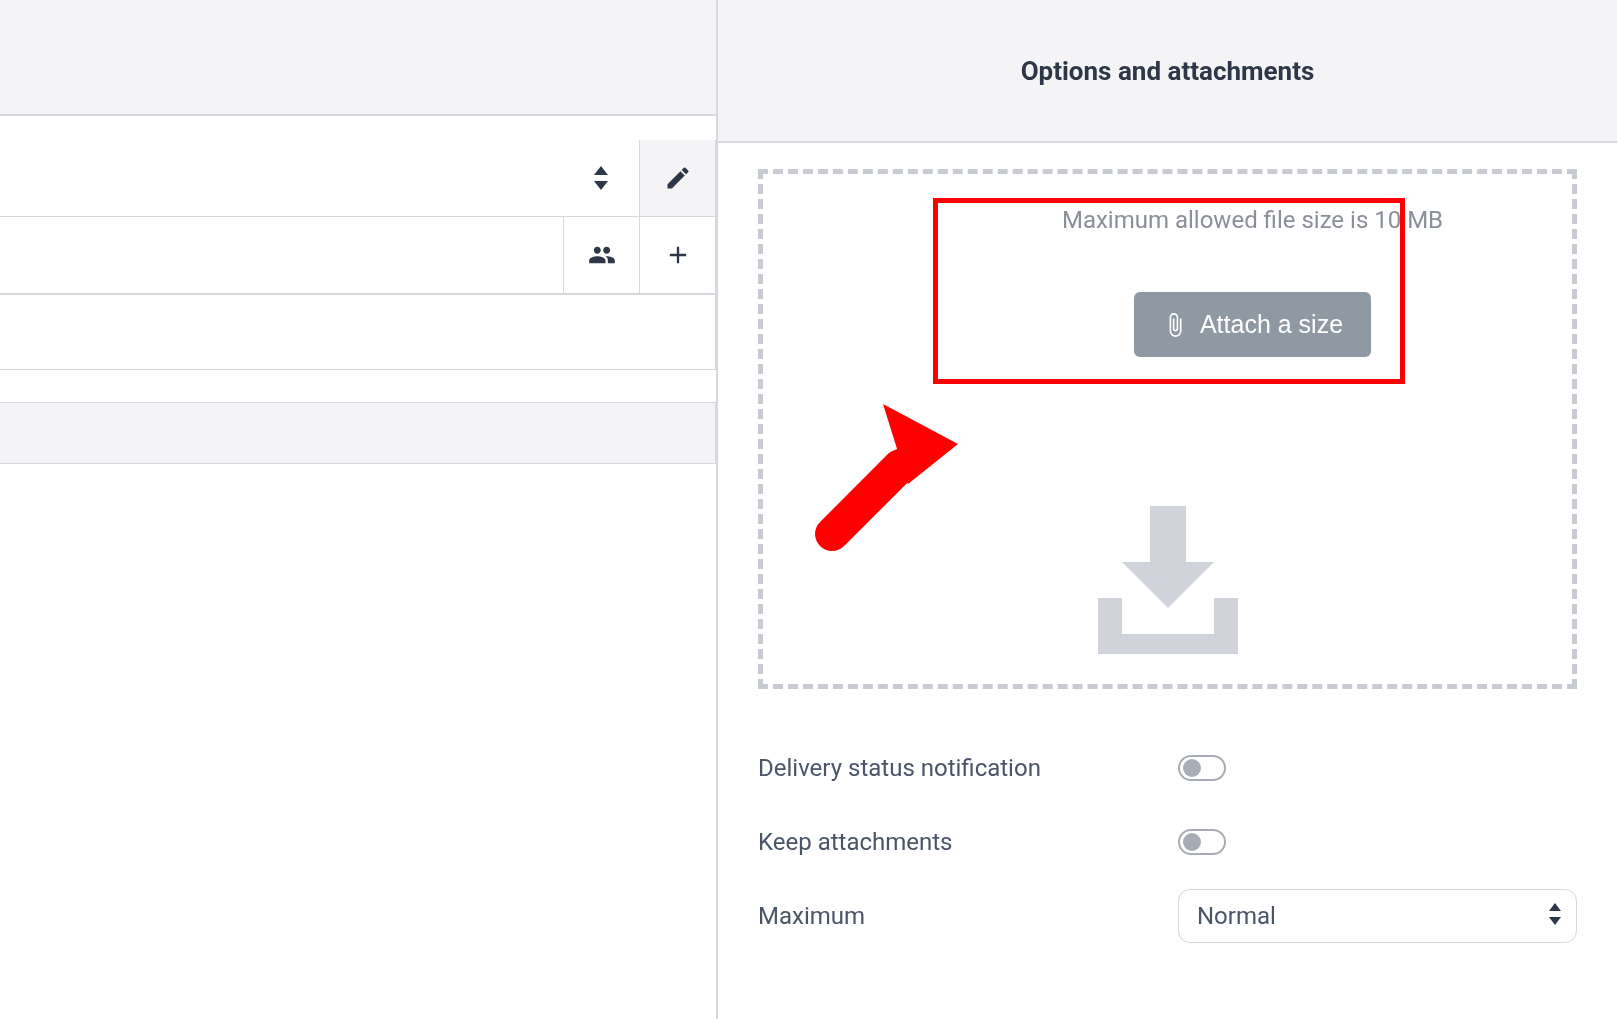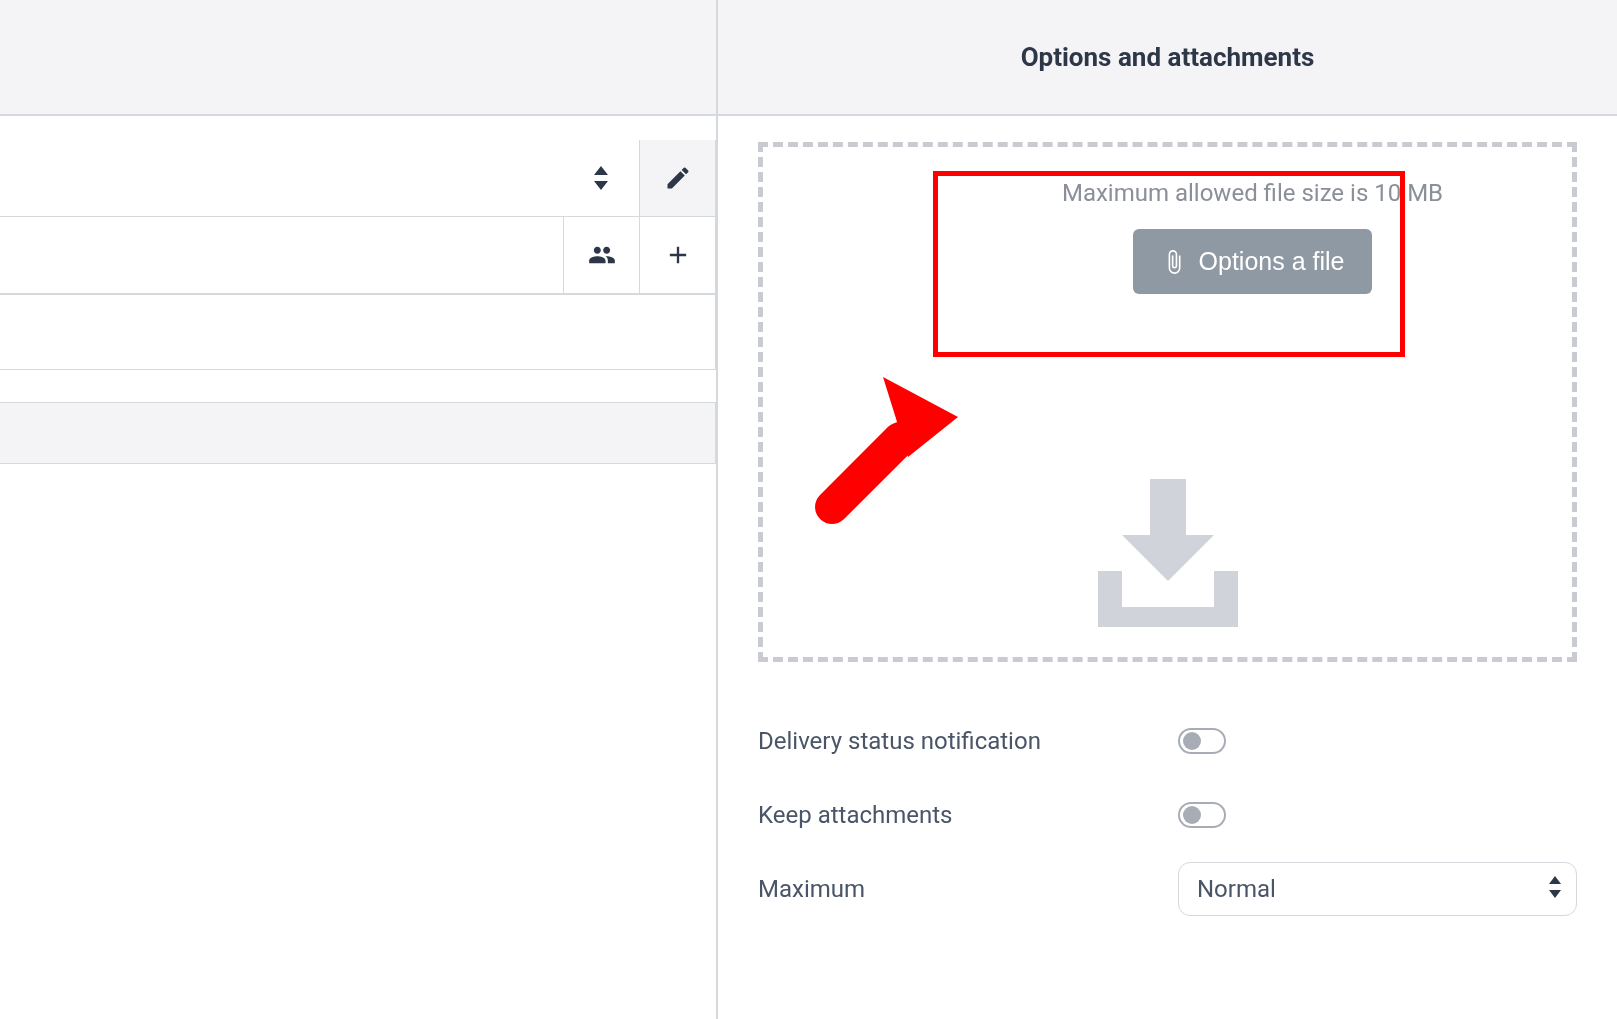--- a/index.html
+++ b/index.html
@@ -83,21 +83,21 @@
     background: #f4f4f6;
     margin-top: 32px;
   }
 
   .right-panel {
     flex: 1;
     height: 100%;
     position: relative;
   }
   .right-header {
-    height: 116px;
+    height: 143px;
     background: #f4f4f6;
     border-bottom: 2px solid #d5d8dd;
     display: flex;
     align-items: center;
     justify-content: center;
   }
   .right-header-title {
     font-size: 26px;
     font-weight: 700;
     color: #2d3748;
@@ -106,20 +106,21 @@
     padding: 26px 40px 0 40px;
   }
   .dropzone {
     border: 5px dashed #c8ccd2;
     height: 520px;
     position: relative;
     display: flex;
     flex-direction: column;
     align-items: center;
     padding-top: 32px;
+    gap: 36px;
   }
   .highlight-box {
     position: absolute;
     top: 24px;
     left: 170px;
     width: 472px;
     height: 186px;
     border: 5px solid #ff0000;
     pointer-events: none;
   }
@@ -259,21 +260,21 @@
     <div class="right-header">
       <div class="right-header-title">Options and attachments</div>
     </div>
     <div class="right-content">
       <div class="dropzone">
         <div class="max-size-text">Maximum allowed file size is 10 MB</div>
         <button class="attach-btn">
           <svg viewBox="0 0 24 24">
               <path d="M16.5 6v11.5a4 4 0 0 1-8 0V5a2.5 2.5 0 0 1 5 0v10.5a1 1 0 0 1-2 0V6H10v9.5a2.5 2.5 0 0 0 5 0V5a4 4 0 0 0-8 0v12.5a5.5 5.5 0 0 0 11 0V6h-1.5z"></path>
             </svg>
-          <span>Options a file</span>
+          <span>Attach a size</span>
         </button>
         <div class="highlight-box"></div>
         <div class="arrow-annotation">
           <svg viewBox="0 0 170 190">
             <g fill="#ff0000">
               <rect x="20" y="150" width="130" height="34" rx="17" transform="rotate(-45 20 150)"></rect>
               <polygon points="95,20 170,60 120,100"></polygon>
             </g>
           </svg>
         </div>

